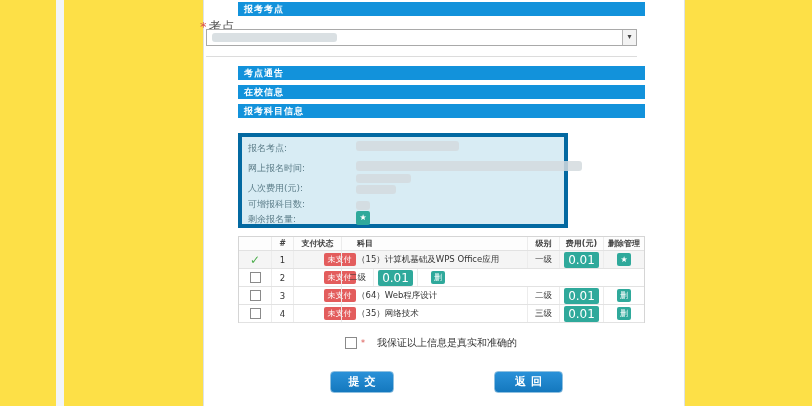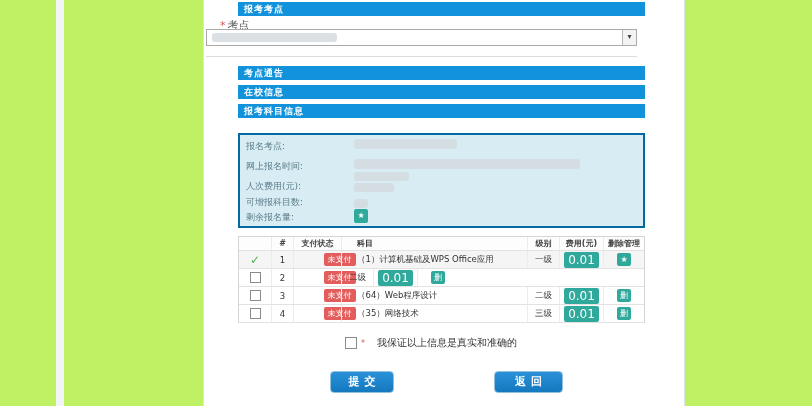--- a/index.html
+++ b/index.html
@@ -1,46 +1,46 @@
 <!DOCTYPE html>
 <html><head>
 <meta charset="utf-8">
 <style>
   * { margin:0; padding:0; box-sizing:border-box; }
   html,body { background:#e9edf2; }
   .stage {
     position:relative; width:812px; height:406px; overflow:hidden;
-    background:#bef264; font-family:"DejaVu Sans", sans-serif; color:#333;
+    background:#fde047; font-family:"DejaVu Sans", sans-serif; color:#333;
   }
   .gutter { position:absolute; left:56px; top:0; width:8px; height:406px; background:#f2f5f8; }
   .panel {
     position:absolute; left:203px; top:0; width:482px; height:406px;
     background:#ffffff; border-left:1px solid #dde2e6; border-right:1px solid #dde2e6;
   }
   .bluebar {
     position:absolute; left:238px; width:407px; height:14px; background:#1292db;
     color:#fff; font-size:9px; font-weight:bold; line-height:14px; padding-left:6px;
     letter-spacing:1px;
   }
-  .fieldlabel { position:absolute; left:220px; top:18px; font-size:11px; color:#555; }
+  .fieldlabel { position:absolute; left:200px; top:18px; font-size:13px; color:#555; }
   .req { color:#d9534f; margin-right:2px; }
   .select {
     position:absolute; left:206px; top:29px; width:431px; height:17px;
     background:#fff; border:1px solid #a9a9a9;
   }
   .select .arrowbox {
     position:absolute; right:0; top:0; width:14px; height:15px;
     border-left:1px solid #b5b5b5; background:#f3f3f3; text-align:center;
     font-size:8px; line-height:14px; color:#444;
   }
   .redacted { background:#d3dade; border-radius:3px; position:absolute; opacity:0.85; }
   .divider { position:absolute; left:206px; top:56px; width:431px; height:1px; background:#dcdcdc; }
   .infopanel {
-    position:absolute; left:238px; top:133px; width:407px; height:95px;
-    background:#d8ecf4; border:2px solid #0369a1;
+    position:absolute; left:238px; top:133px; width:330px; height:95px;
+    background:#d8ecf4; border:4px solid #0369a1;
   }
   .ilabel { position:absolute; left:6px; font-size:9px; color:#5c7d89; }
   .iicon {
     position:absolute; left:114px; width:14px; height:14px; background:#2fa99b;
     color:#fff; font-size:8px; line-height:14px; text-align:center; border-radius:2px;
     cursor:pointer;
   }
   .tbl {
     position:absolute; left:238px; top:236px; width:407px;
     border:1px solid #d5d5d5; border-bottom:none; font-size:8.5px;
@@ -138,21 +138,21 @@
     </div>
 
     <div class="trow sel">
       <div class="c c-cb">
           <span class="check">✓</span>
         </div>
       <div class="c c-num">1</div>
       <div class="c c-st">
           <span class="badge-red">未支付</span>
         </div>
-      <div class="c c-sub">（1）计算机基础及WPS Office应用</div>
+      <div class="c c-sub">（15）计算机基础及WPS Office应用</div>
       <div class="c c-lv">一级</div>
       <div class="c c-fee">
           <span class="badge-teal">0.01</span>
         </div>
       <div class="c c-del">
           <span class="delbtn">★</span>
         </div>
     </div>
 
     <div class="trow">

